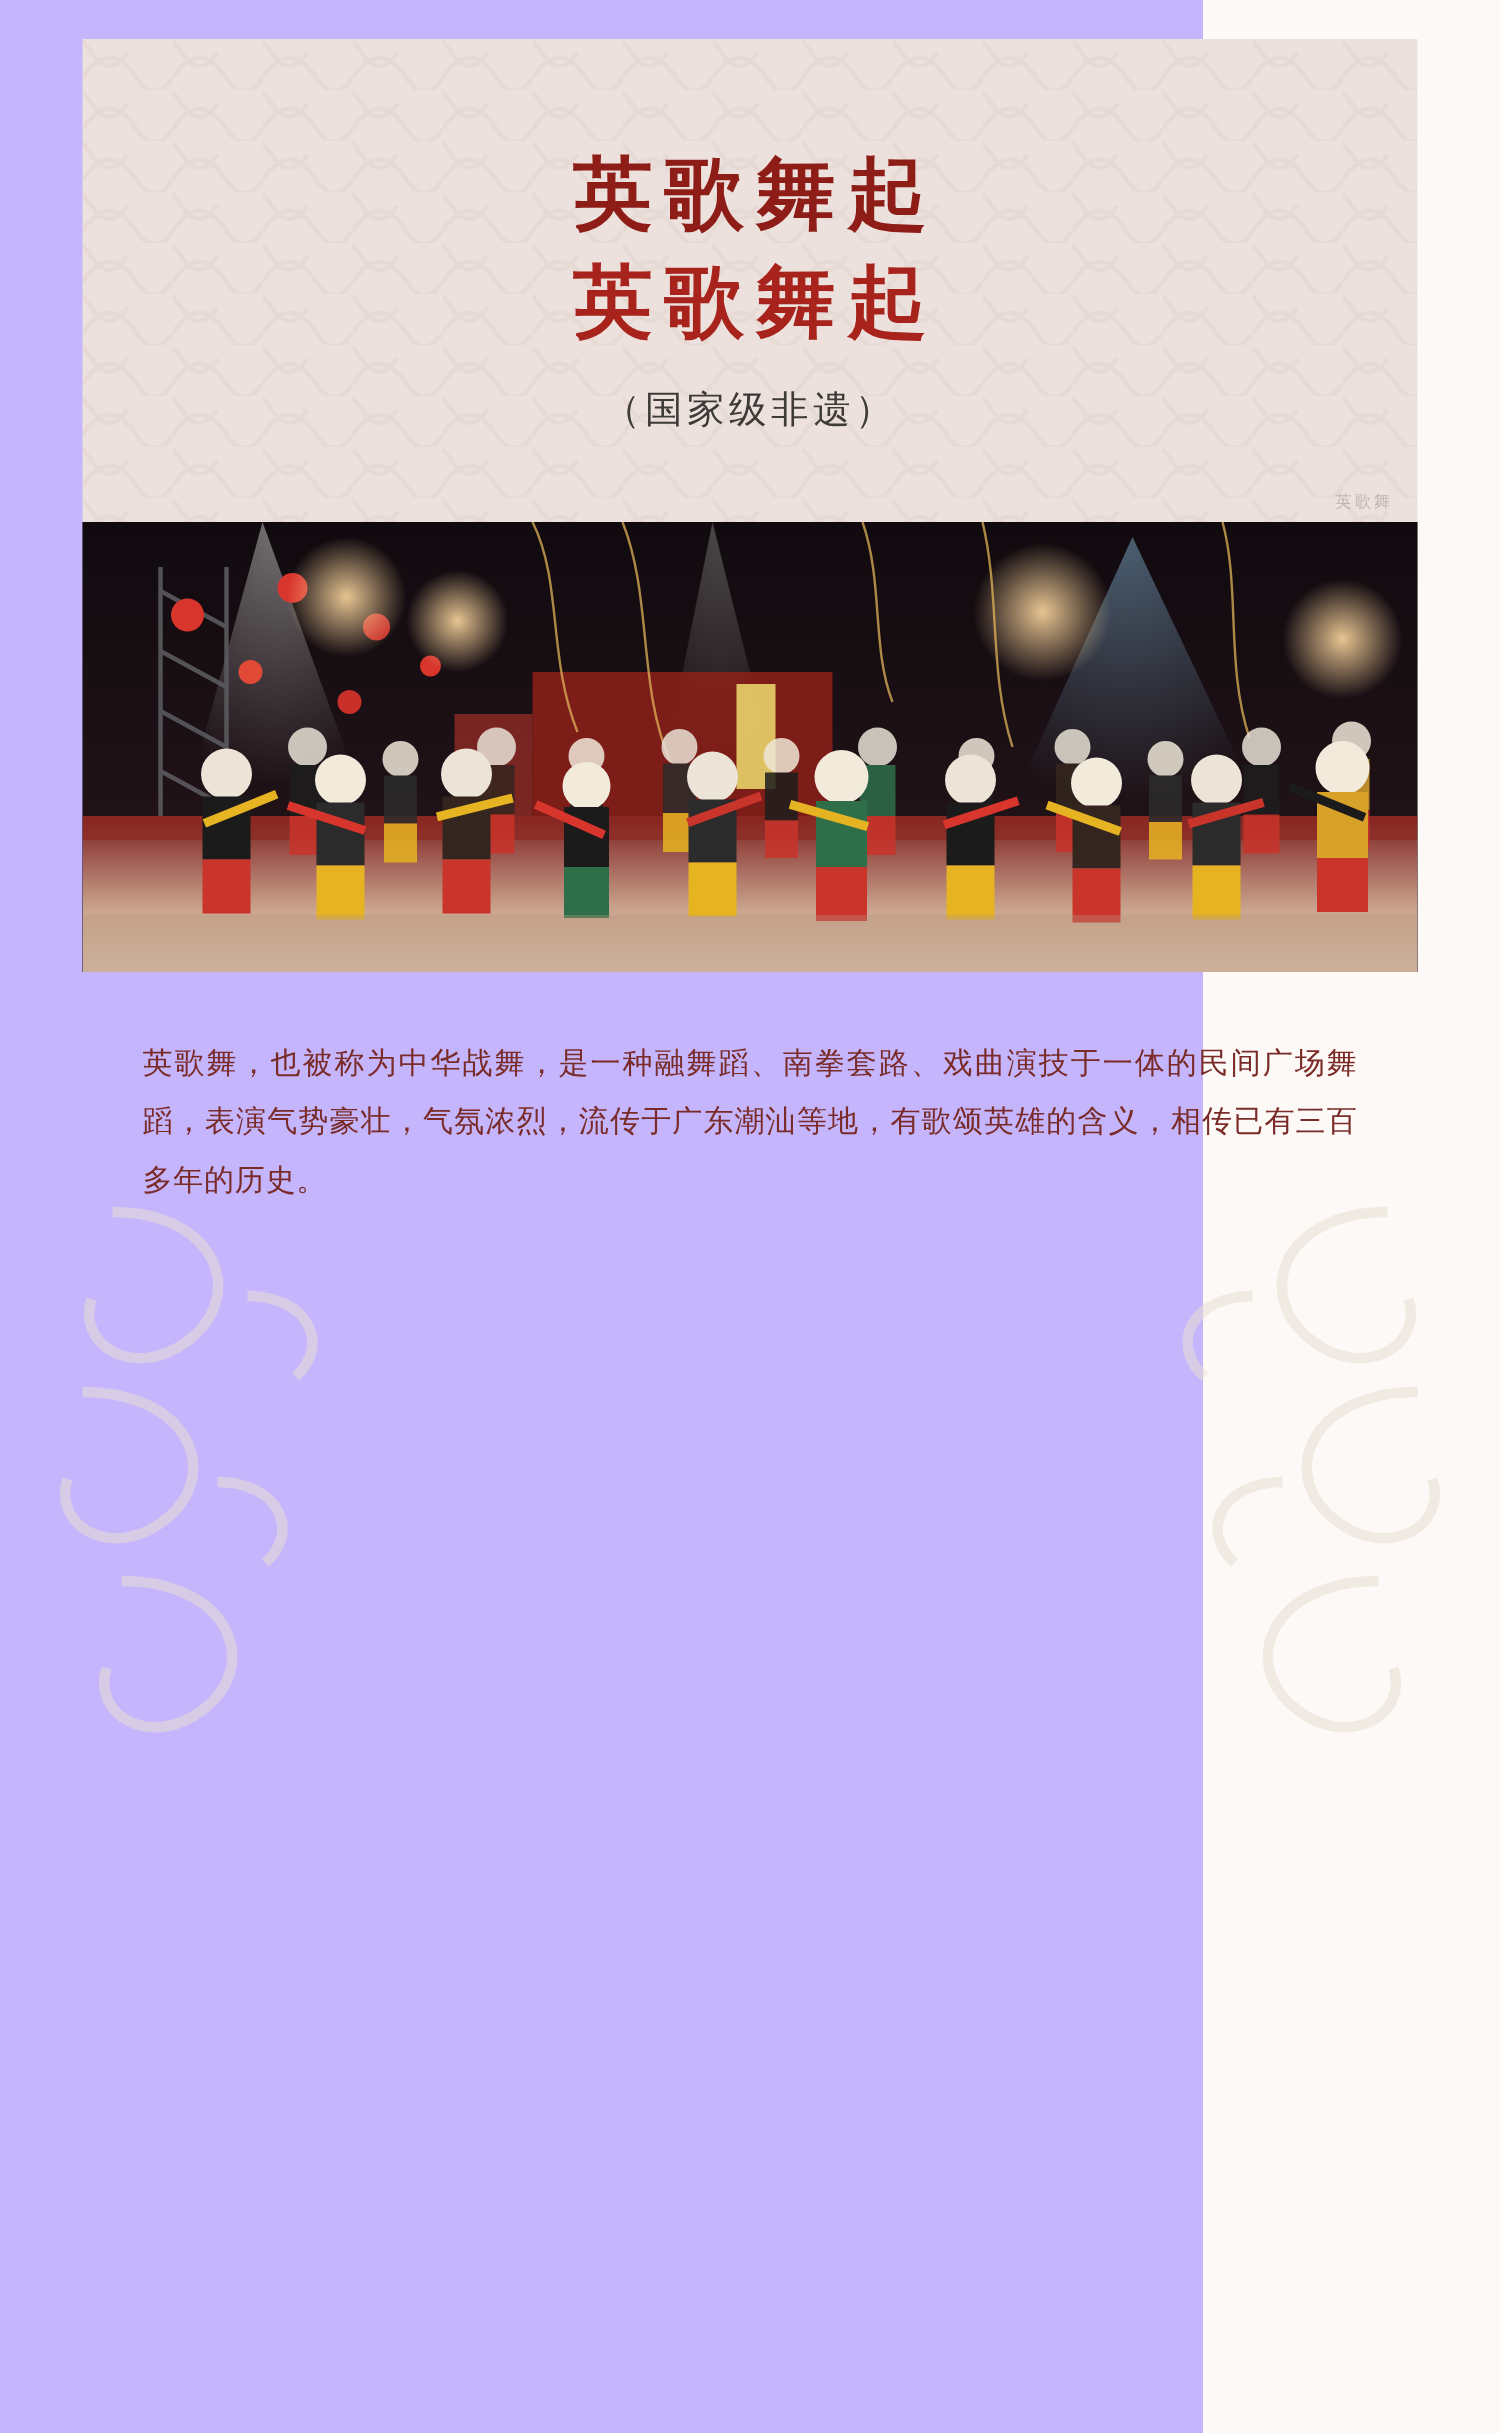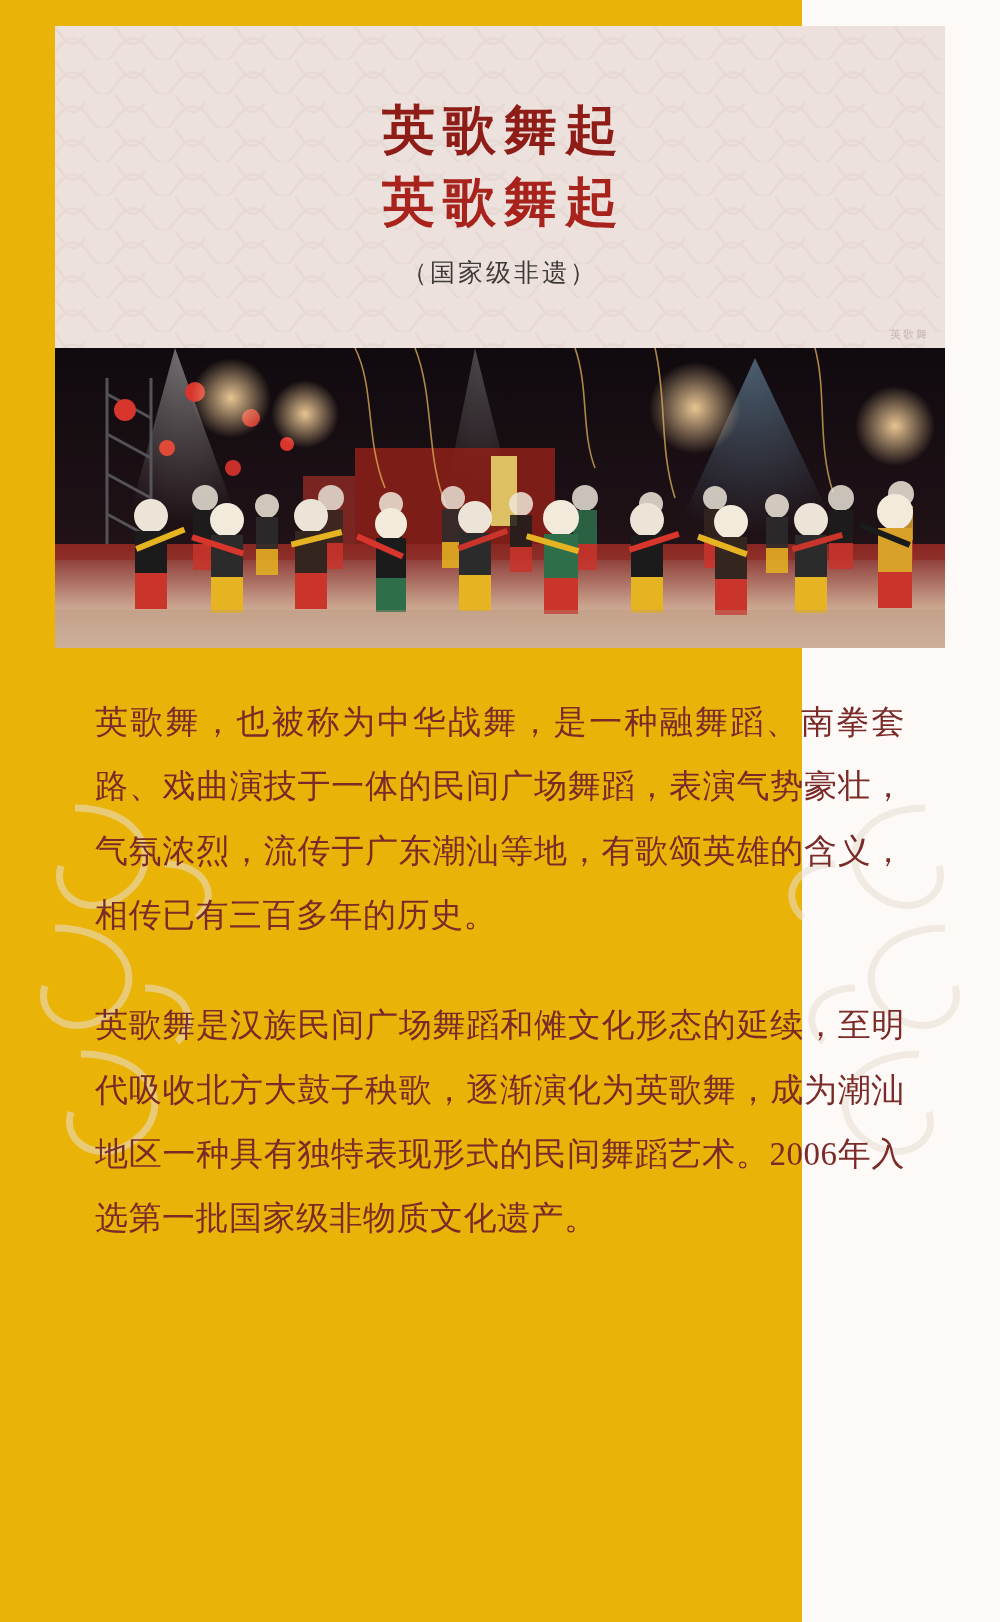--- a/index.html
+++ b/index.html
@@ -11,21 +11,21 @@
     width: 1000px;
     height: 1622px;
     font-family: "Liberation Serif", "DejaVu Serif", serif;
     overflow: hidden;
   }
 
   .page {
     position: relative;
     width: 802px;
     height: 1622px;
-    background: #eab308;
+    background: #c4b5fd;
     box-sizing: border-box;
     padding: 26px 55px 0 55px;
   }
 
   
   .header {
     position: relative;
     width: 890px;
     height: 322px;
     background: #ece1dd;
@@ -101,21 +101,21 @@
   .bg-motif.left  { left: -40px;  top: 120px; }
   .bg-motif.right { right: -40px; top: 120px; }
 
   .paragraphs {
     position: relative;
     z-index: 2;
     padding: 42px 40px 0 40px;
   }
   .para {
     font-family: "Liberation Serif", "DejaVu Serif", serif;
-    font-size: 33px;
+    font-size: 20px;
     line-height: 1.95;
     color: #7a2b28;
     letter-spacing: .5px;
     text-align: justify;
     margin: 0 0 46px 0;
     text-indent: 0;
   }
   .para:last-child { margin-bottom: 0; }
 </style>
 </head>
@@ -363,17 +363,16 @@
         <path d="M60,40 C130,40 150,96 110,126 C76,152 36,130 46,98"></path>
         <path d="M40,160 C112,160 134,216 94,246 C60,272 20,250 30,218"></path>
         <path d="M66,286 C138,286 160,342 120,372 C86,398 46,376 56,344"></path>
         <path d="M150,96 C190,96 206,128 182,150"></path>
         <path d="M130,220 C170,220 186,252 162,274"></path>
       </g>
     </svg>
 
     <div class="paragraphs">
       <p class="para">英歌舞，也被称为中华战舞，是一种融舞蹈、南拳套路、戏曲演技于一体的民间广场舞蹈，表演气势豪壮，气氛浓烈，流传于广东潮汕等地，有歌颂英雄的含义，相传已有三百多年的历史。</p>
-      <p class="para">英歌舞是汉族民间广场舞蹈和傩文化形态的延续，至明代吸收北方大鼓子秧歌，逐渐演化为英歌舞，成为潮汕地区一种具有独特表现形式的民间舞蹈艺术。2006年入选第一批国家级非物质文化遗产。</p>
     </div>
   </div>
 
 </div>
 
 </body></html>

